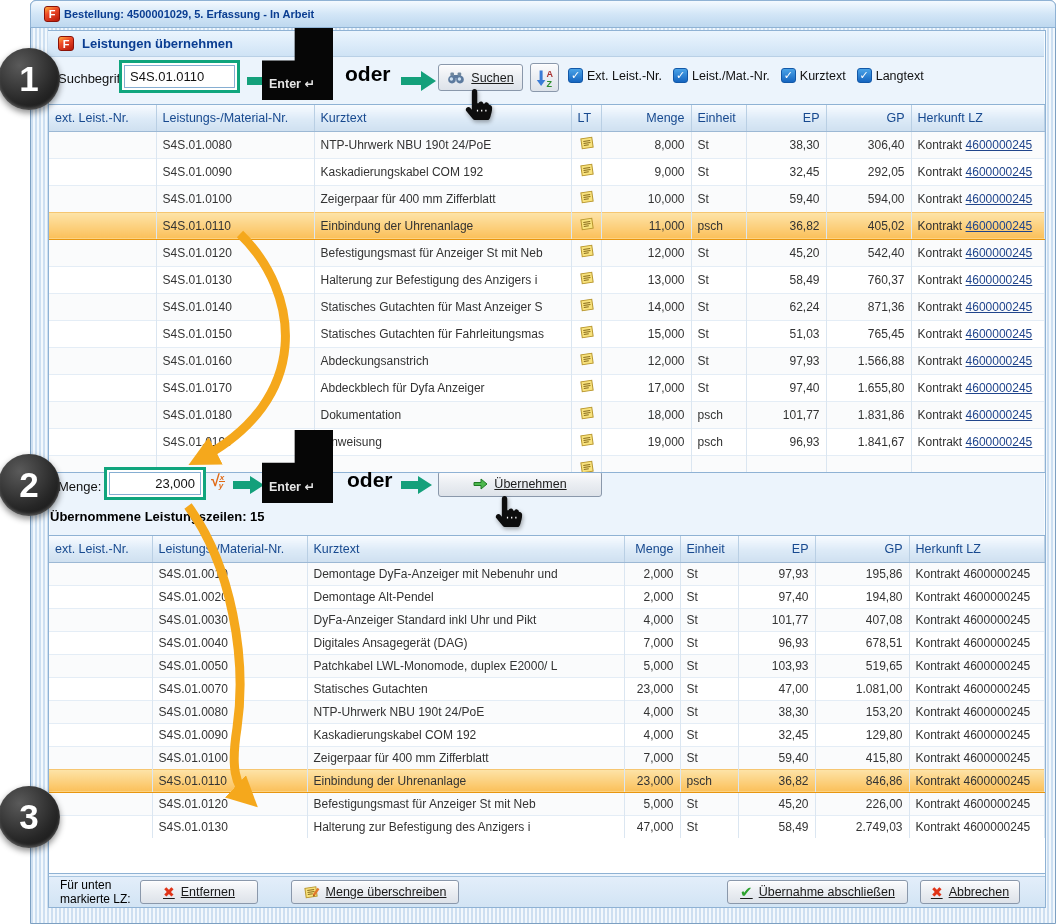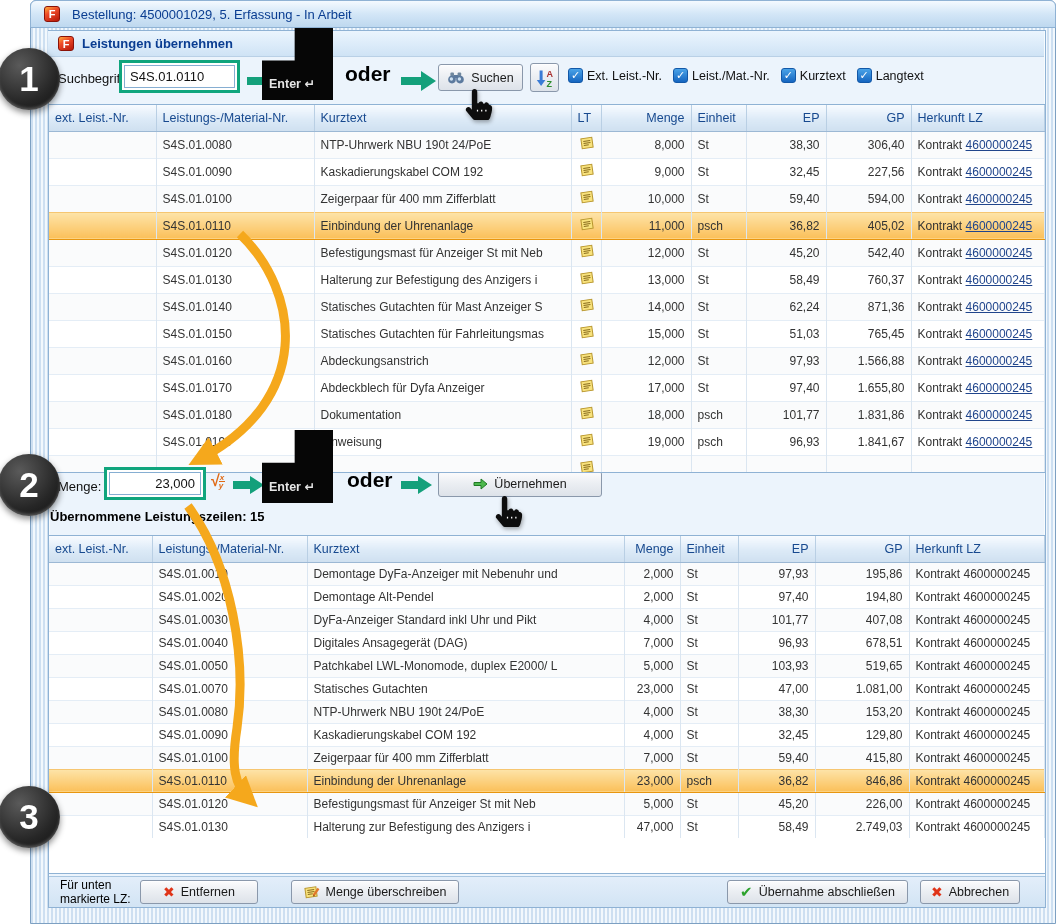--- a/index.html
+++ b/index.html
@@ -11,21 +11,21 @@
     background:repeating-linear-gradient(90deg,#cddff1 0 2px,#f2f8fd 2px 4px);
     border:1px solid #7da0c2; border-radius:6px 6px 0 0; }
   .outer-titlebar { position:absolute; left:30px; top:0; width:1026px; height:28px;
     background:linear-gradient(#f4faff,#d3e6f7 50%,#bed8ef);
     border:1px solid #8fb2d4; border-radius:6px 6px 0 0;
     display:flex; align-items:center; }
   .f-icon { width:16px; height:16px; border-radius:3px; flex:0 0 16px;
     background:linear-gradient(150deg,#ffb03c 0%,#ef4c2a 38%,#b51708 100%);
     border:1px solid #8a1208; color:#fff; font-weight:bold; font-size:11px;
     display:flex; align-items:center; justify-content:center; }
-  .outer-title { margin-left:12px; font-size:13px; font-weight:normal; color:#0a3d91; }
+  .outer-title { margin-left:4px; font-size:11px; font-weight:bold; color:#0a3d91; }
   .outer-titlebar .f-icon { margin-left:13px; }
 
   .dialog { position:absolute; left:48px; top:30px; width:998px; height:878px;
     border:1px solid #8fb2d4; background:#ecf4fc; box-shadow:0 0 0 1px rgba(255,255,255,.6) inset; }
   .dialog-titlebar { position:absolute; left:48px; top:31px; width:996px; height:26px;
     background:linear-gradient(#ebf5fe,#cfe3f5); border-bottom:1px solid #b9d0e6;
     display:flex; align-items:center; }
   .dialog-titlebar .f-icon { margin-left:10px; width:15px; height:15px; }
   .dialog-title { margin-left:8px; font-size:13px; font-weight:bold; color:#0a3d91; }
 
@@ -33,21 +33,21 @@
   .abs { position:absolute; }
   .lbl13 { font-size:13px; color:#111; }
   .focus-frame { position:absolute; border:3px solid #10a57d; background:#fff; padding:2px; z-index:10; }
   .field { border:1px solid #86aed2; height:23px; font-size:13px; color:#111;
     display:flex; align-items:center; padding:0 5px; background:#fff; }
   .field.right { justify-content:flex-end; }
 
   .btn { position:absolute; background:linear-gradient(#fcfcfd,#eceff3 45%,#dde2e9);
     border:1px solid #8a98ab; border-radius:3px; font-size:12.5px; color:#1a1a1a;
     display:flex; align-items:center; justify-content:center; gap:6px;
-    box-shadow:0 1px 0 rgba(255,255,255,.8) inset; cursor:default; }
+    box-shadow:0 1px 0 rgba(255,255,255,.8) inset; cursor:default;text-decoration:underline; }
   .x-red { color:#e03418; font-weight:bold; font-size:14px; }
   .chk-green { color:#2ca22c; font-weight:bold; font-size:15px; }
 
   .teal-arrow { position:absolute; z-index:12; }
   .enter-key { position:absolute; width:71px; background:#060606; z-index:30;
     clip-path:polygon(46% 0,100% 0,100% 100%,0 100%,0 45%,46% 45%);
     filter:drop-shadow(3px 3px 2px rgba(0,0,0,.30)); }
   .enter-key .lbl { position:absolute; left:7px; bottom:9px; color:#e5e5e5; font-size:12.5px; font-weight:bold; white-space:nowrap; }
   .oder { position:absolute; font-size:21px; font-weight:800; color:#000000; z-index:12; }
 
@@ -227,21 +227,21 @@
             <td>Kaskadierungskabel COM 192</td>
             <td class="ltc"><svg width="15" height="14" viewBox="0 0 15 14">
                 <g transform="rotate(-8 7 7)">
                   <rect x="1.5" y="2" width="11" height="10" fill="#f8e27c" stroke="#b8962e"></rect>
                   <path d="M3.5 5 h7 M3.5 7 h7 M3.5 9 h5" stroke="#8a6d1f" stroke-width="1"></path>
                 </g>
               </svg></td>
             <td class="num">9,000</td>
             <td>St</td>
             <td class="num">32,45</td>
-            <td class="num">227,56</td>
+            <td class="num">292,05</td>
             <td>Kontrakt <span class="lnk">4600000245</span></td>
           </tr>
           <tr>
             <td></td>
             <td>S4S.01.0100</td>
             <td>Zeigerpaar für 400 mm Zifferblatt</td>
             <td class="ltc"><svg width="15" height="14" viewBox="0 0 15 14">
                 <g transform="rotate(-8 7 7)">
                   <rect x="1.5" y="2" width="11" height="10" fill="#f8e27c" stroke="#b8962e"></rect>
                   <path d="M3.5 5 h7 M3.5 7 h7 M3.5 9 h5" stroke="#8a6d1f" stroke-width="1"></path>

